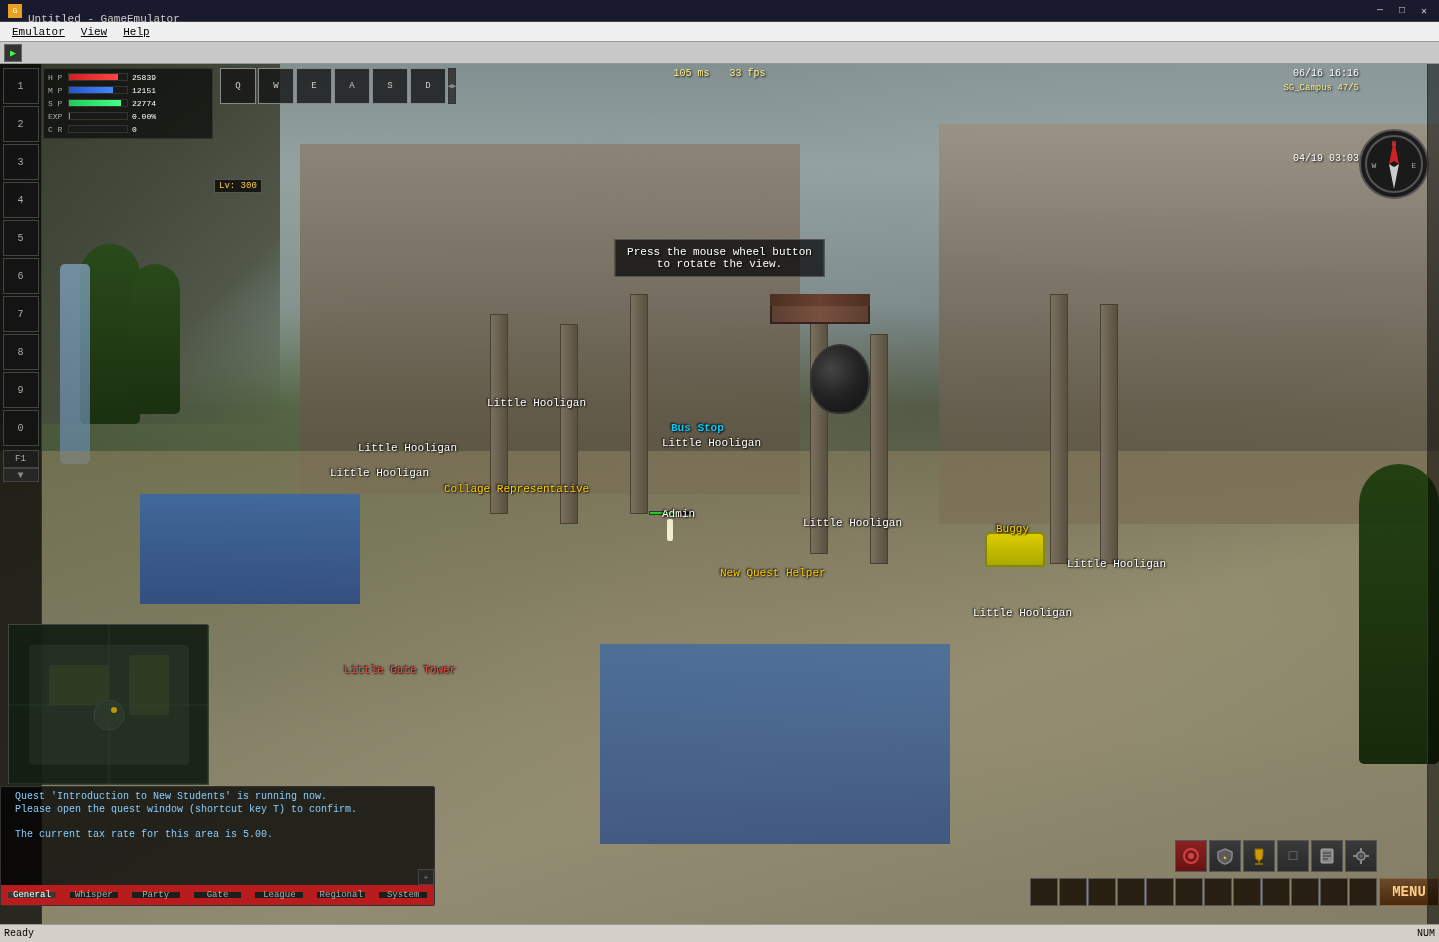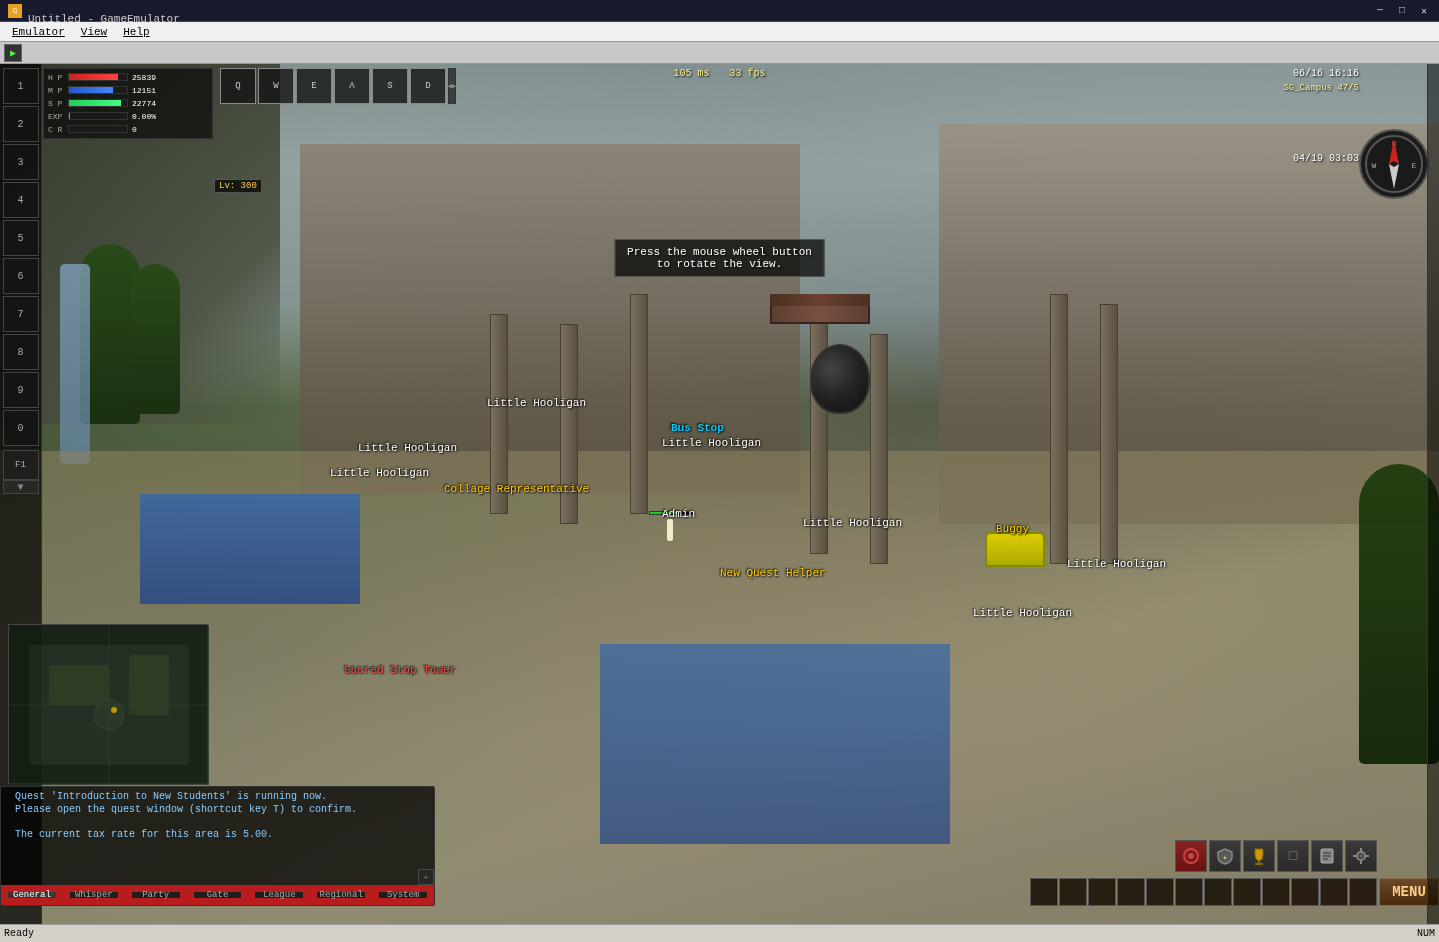--- a/index.html
+++ b/index.html
@@ -134,21 +134,21 @@
       border: 1px solid #444;
       display: flex;
       align-items: center;
       justify-content: center;
       font-size: 10px;
       color: #aaa;
       margin-bottom: 2px;
       cursor: pointer;
     }
     .slot-f1 {
-      width: 36px; height: 30px;
+      width: 36px; height: 18px;
       background: rgba(30,30,30,0.9);
       border: 1px solid #444;
       font-size: 9px; color: #aaa;
       display: flex; align-items: center; justify-content: center;
       margin-top: 2px;
     }
     .slot-arrow {
       width: 36px; height: 14px;
       background: rgba(40,40,40,0.9);
       border: 1px solid #444;
@@ -491,21 +491,21 @@
   <div class="game-label npc" style="top:403px; left:330px;">Little Hooligan</div>
   <div class="game-label yellow" style="top:419px; left:444px;">Collage Representative</div>
   <div class="game-label cyan" style="top:358px; left:671px; font-weight:bold;">Bus Stop</div>
   <div class="game-label npc" style="top:373px; left:662px;">Little Hooligan</div>
   <div class="game-label player" style="top:444px; left:662px;">Admin</div>
   <div class="game-label yellow" style="top:503px; left:720px;">New Quest Helper</div>
   <div class="game-label npc" style="top:453px; left:803px;">Little Hooligan</div>
   <div class="game-label yellow" style="top:459px; left:996px;">Buggy</div>
   <div class="game-label npc" style="top:494px; left:1067px;">Little Hooligan</div>
   <div class="game-label npc" style="top:543px; left:973px;">Little Hooligan</div>
-  <div class="game-label red" style="top:600px; left:344px;">Sacred Stop Tower</div>
+  <div class="game-label red" style="top:600px; left:344px;">Little Gate Tower</div>
 
   <div id="hint-box">
     <span>Press the mouse wheel button</span><br>
     <span>to rotate the view.</span>
   </div>
 
   <div id="left-sidebar">
     <div class="slot-number">1</div>
     <div class="slot-number">2</div>
     <div class="slot-number">3</div>

